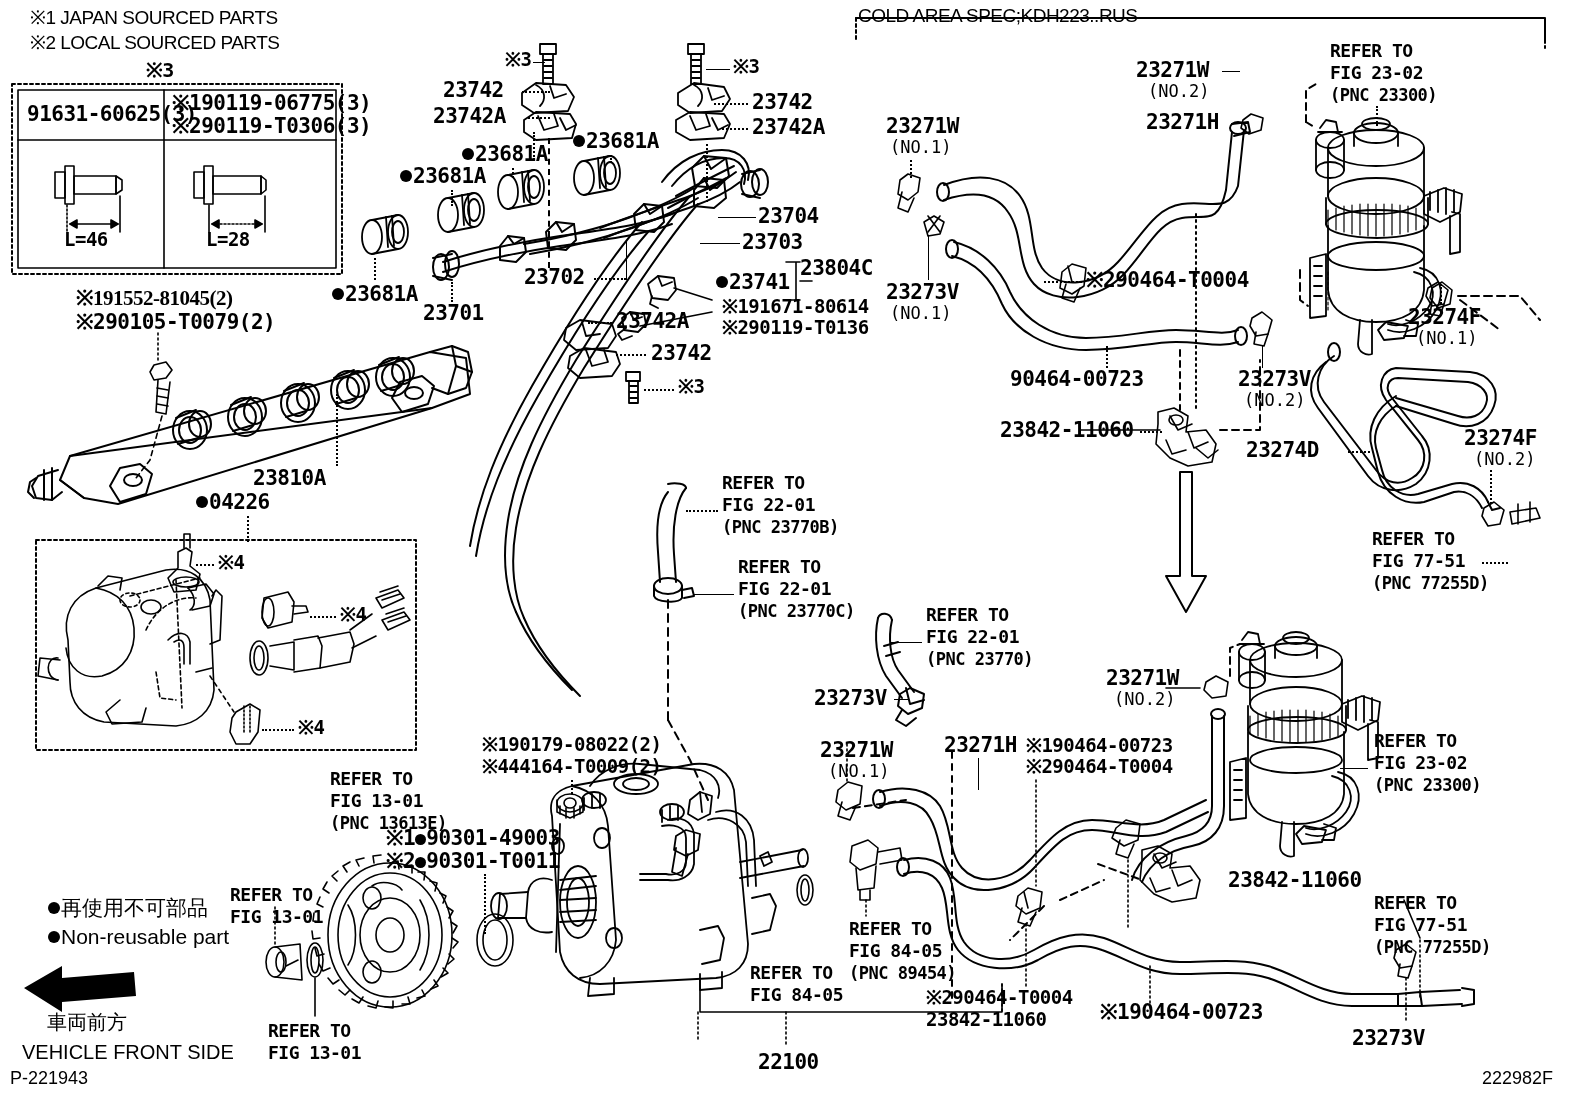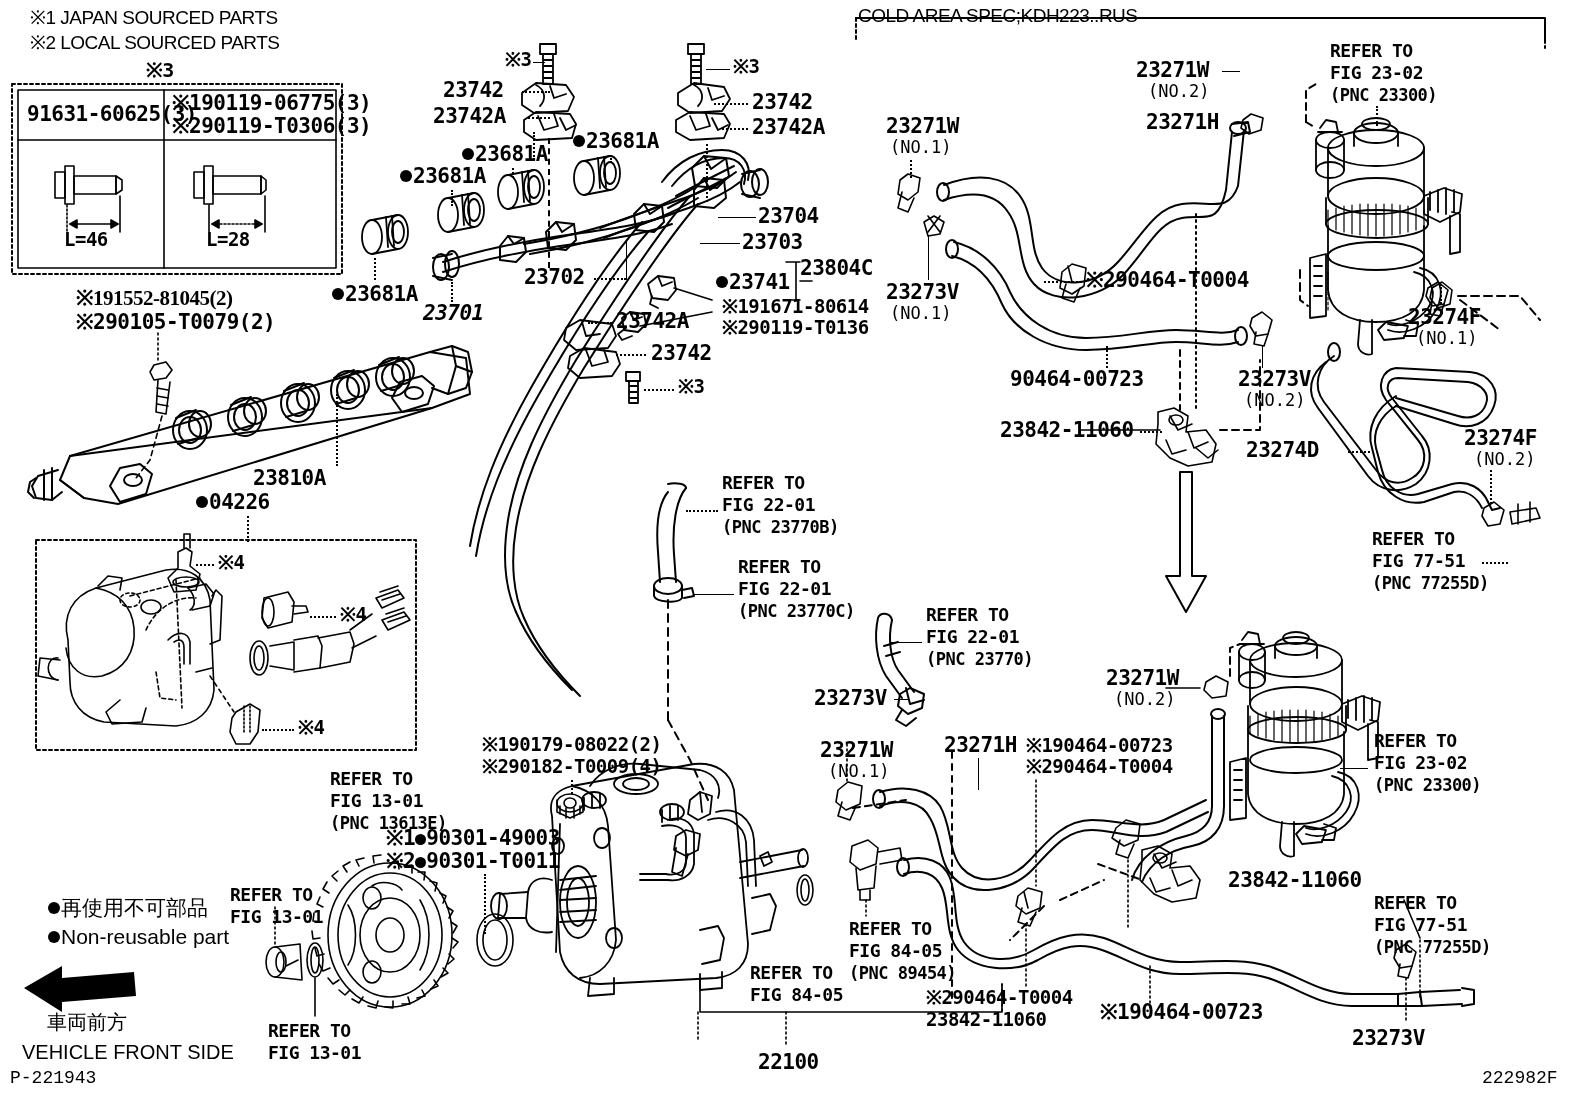--- a/index.html
+++ b/index.html
@@ -48,21 +48,21 @@
   .lead-h { border-top:1.5px solid #000; height:0; }
   .lead-v { border-left:1.5px solid #000; width:0; }
   .lead-hd { border-top:2px dotted #000; height:0; }
   .lead-vd { border-left:2px dotted #000; width:0; }
   .lead-vD { border-left:2.5px dashed #000; width:0; }
 
   svg.art { position:absolute; left:0; top:0; width:1592px; height:1099px;
             pointer-events:none; }
   svg.art * { vector-effect: non-scaling-stroke; }
 
-  .footer-id { position:absolute; font-family:Liberation Mono, monospace;
+  .footer-id { position:absolute; font-family:Liberation Sans, sans-serif;
                font-size:18px; }
   .arrowblk { position:absolute; }
 </style>
 </head>
 <body>
 
 <div id="sheet">
 
   <svg class="art" viewBox="0 0 1592 1099">
     <g fill="none" stroke="#000" stroke-width="2" stroke-linejoin="round" stroke-linecap="round">
@@ -693,21 +693,21 @@
 
   <div class="lbl pn" style="left:332px; top:284px;"><span class="dot"></span><span>23681A</span></div>
   <div class="lbl lead lead-vd" style="left:374px; top:258px; height:22px;"></div>
   <div class="lbl pn" style="left:400px; top:166px;"><span class="dot"></span><span>23681A</span></div>
   <div class="lbl lead lead-vd" style="left:451px; top:190px; height:16px;"></div>
   <div class="lbl pn" style="left:462px; top:144px;"><span class="dot"></span><span>23681A</span></div>
   <div class="lbl lead lead-vd" style="left:512px; top:168px; height:10px;"></div>
   <div class="lbl pn" style="left:573px; top:131px;"><span class="dot"></span><span>23681A</span></div>
   <div class="lbl lead lead-vd" style="left:610px; top:155px; height:8px;"></div>
 
-  <div class="lbl pn" style="left:423px; top:303px;font-style:italic;">23701</div>
+  <div class="lbl pn" style="left:423px; top:303px;">23701</div>
   <div class="lbl lead lead-vd" style="left:451px; top:282px; height:20px;"></div>
   <div class="lbl pn" style="left:524px; top:267px;">23702</div>
   <div class="lbl lead lead-hd" style="left:594px; top:278px; width:32px;"></div>
   <div class="lbl lead lead-v" style="left:626px; top:240px; height:40px;"></div>
   <div class="lbl pn" style="left:742px; top:232px;">23703</div>
   <div class="lbl lead lead-h" style="left:700px; top:243px; width:40px;"></div>
   <div class="lbl pn" style="left:758px; top:206px;">23704</div>
   <div class="lbl lead lead-h" style="left:718px; top:217px; width:38px;"></div>
 
   <div class="lbl pn" style="left:443px; top:80px;">23742</div>
@@ -798,21 +798,21 @@
   <div class="lbl pn-s" style="left:298px; top:718px;">※4</div>
   <div class="lbl lead lead-hd" style="left:262px; top:729px; width:32px;"></div>
 
   <div class="lbl refer" style="left:330px; top:768px;"><span>REFER TO</span><br><span>FIG 13-01</span><br><span class="pnc">(PNC 13613E)</span></div>
 
   <div class="lbl pn" style="left:386px; top:828px;"><span>※1</span><span class="dot-sm"></span><span>90301-49003</span></div>
   <div class="lbl pn" style="left:386px; top:851px;"><span>※2</span><span class="dot-sm"></span><span>90301-T0011</span></div>
   <div class="lbl lead lead-vd" style="left:484px; top:874px; height:60px;"></div>
 
   <div class="lbl pn-s" style="left:482px; top:735px;">※190179-08022(2)</div>
-  <div class="lbl pn-s" style="left:482px; top:757px;">※290182-T0009(4)</div>
+  <div class="lbl pn-s" style="left:482px; top:757px;">※444164-T0009(2)</div>
   <div class="lbl lead lead-vd" style="left:571px; top:780px; height:14px;"></div>
 
   <div class="lbl pn" style="left:758px; top:1052px;">22100</div>
 
   <div class="lbl refer" style="left:849px; top:918px;"><span>REFER TO</span><br><span>FIG 84-05</span><br><span class="pnc">(PNC 89454)</span></div>
   <div class="lbl refer" style="left:750px; top:962px;"><span>REFER TO</span><br><span>FIG 84-05</span></div>
 
   <div class="lbl pn" style="left:820px; top:740px;">23271W</div>
   <div class="lbl sub" style="left:828px; top:763px;">(NO.1)</div>
   <div class="lbl pn" style="left:944px; top:735px;">23271H</div>

